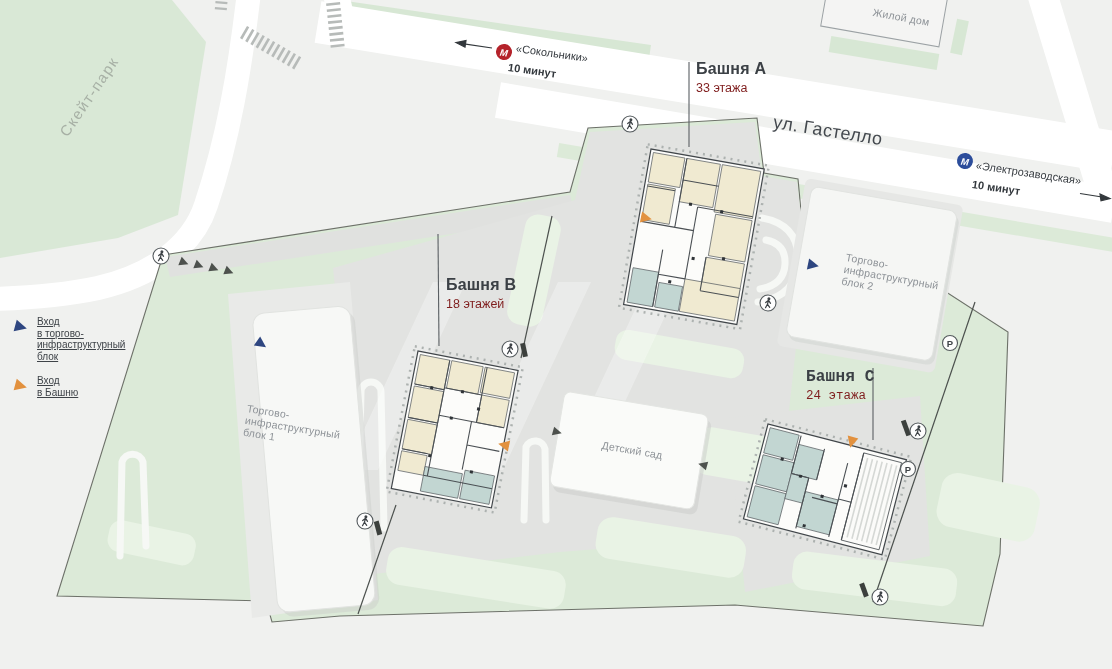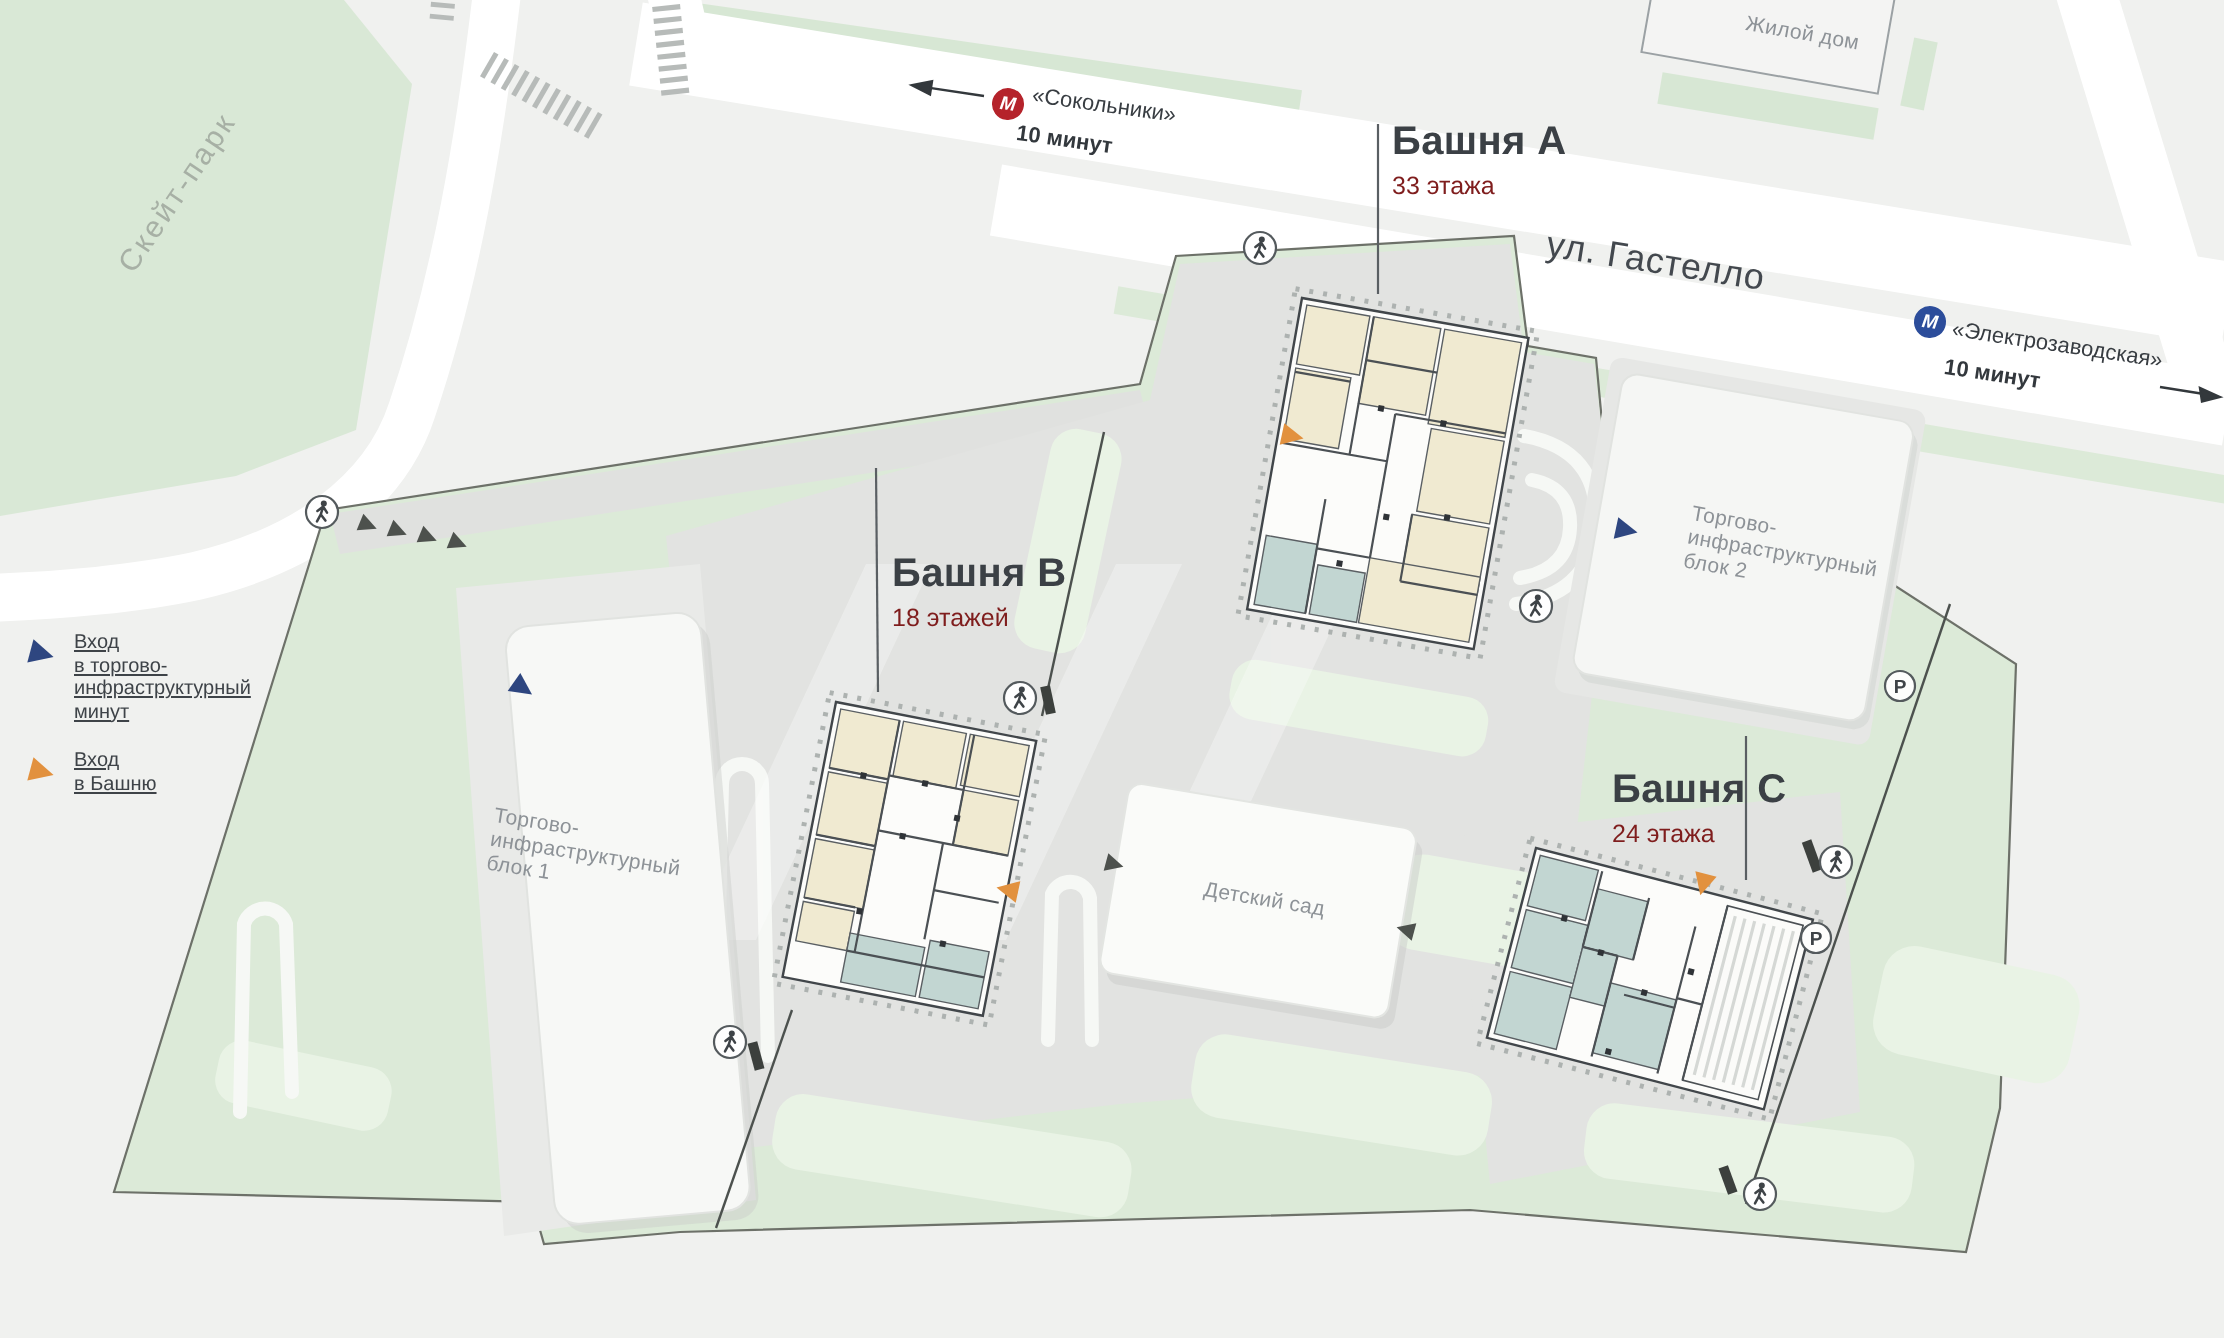--- a/index.html
+++ b/index.html
@@ -1,21 +1,21 @@
 <!DOCTYPE html>
 <html><head>
 <meta charset="utf-8">
 <style>
   html,body{margin:0;padding:0;background:#e8e9e8;}
   #stage{position:relative;width:1112px;height:669px;overflow:hidden;background:#f0f1ef;
          font-family:"Liberation Sans",sans-serif;}
   #stage svg{position:absolute;left:0;top:0;}
   .lbl{position:absolute;white-space:nowrap;transform-origin:0 0;color:#3c4146;}
   .lbl .ln{display:block;}
-  .tower-name{font-size:20px;font-weight:700;letter-spacing:.2px;color:#3b4045;}
+  .tower-name{font-size:16px;font-weight:700;letter-spacing:.2px;color:#3b4045;}
   .tower-floors{font-size:12.5px;color:#7f1d1d;margin-top:3px;font-weight:400;}
   .gray-lbl{font-size:10.5px;line-height:12px;color:#8d9297;letter-spacing:.2px;}
   .skate{font-size:15px;letter-spacing:1.5px;color:#a7b0a5;}
   .street{font-size:18px;color:#43484e;letter-spacing:.4px;}
   .metro-circle{position:absolute;width:16px;height:16px;border-radius:50%;color:#fff;
     display:flex;align-items:center;justify-content:center;font-size:9.5px;font-weight:700;font-style:italic;}
   .m-name{font-size:11px;color:#383d42;}
   .m-time{font-size:11px;font-weight:700;color:#33383d;}
   .legend-text{font-size:10px;line-height:11.5px;color:#3e4348;text-decoration:underline;}
   .tri{position:absolute;width:0;height:0;border-top:6px solid transparent;border-bottom:6px solid transparent;}
@@ -310,21 +310,21 @@
 <div class="lbl gray-lbl" style="left:874px;top:6px;transform:rotate(10deg);">Жилой дом</div>
 
 <div class="lbl" style="left:696px;top:60px;">
   <span class="ln tower-name">Башня A</span>
   <span class="ln tower-floors">33 этажа</span>
 </div>
 <div class="lbl" style="left:446px;top:230px;margin-top:46px;">
   <span class="ln tower-name">Башня B</span>
   <span class="ln tower-floors">18 этажей</span>
 </div>
-<div class="lbl" style="left:806px;top:384px;">
+<div class="lbl" style="left:806px;top:368px;font-family:Liberation Mono, monospace;">
   <span class="ln tower-name">Башня C</span>
   <span class="ln tower-floors">24 этажа</span>
 </div>
 
 <div class="lbl gray-lbl" style="left:248px;top:402px;transform:rotate(9deg);">
   <span class="ln">Торгово-</span>
   <span class="ln">инфраструктурный</span>
   <span class="ln">блок 1</span>
 </div>
 <div class="lbl gray-lbl" style="left:847px;top:251px;transform:rotate(10deg);">
@@ -334,21 +334,21 @@
 </div>
 
 <div class="lbl gray-lbl" style="left:603px;top:439px;transform:rotate(9.5deg);">Детский сад</div>
 
 <div>
   <div class="tri" style="left:15px;top:321px;border-left:12px solid #2e4680;transform:rotate(15deg);"></div>
   <div class="lbl legend-text" style="left:37px;top:316px;">
     <span class="ln">Вход</span>
     <span class="ln">в торгово-</span>
     <span class="ln">инфраструктурный</span>
-    <span class="ln">минут</span>
+    <span class="ln">блок</span>
   </div>
   <div class="tri" style="left:15px;top:380px;border-left:12px solid #e2913e;transform:rotate(15deg);"></div>
   <div class="lbl legend-text" style="left:37px;top:375px;">
     <span class="ln">Вход</span>
     <span class="ln">в Башню</span>
   </div>
 </div>
 
 </div>
 

